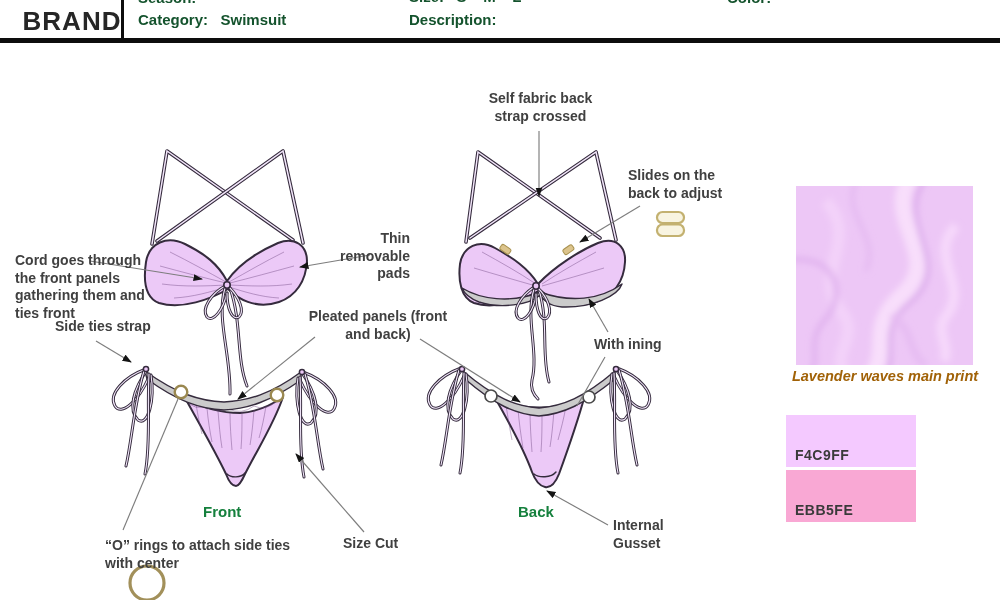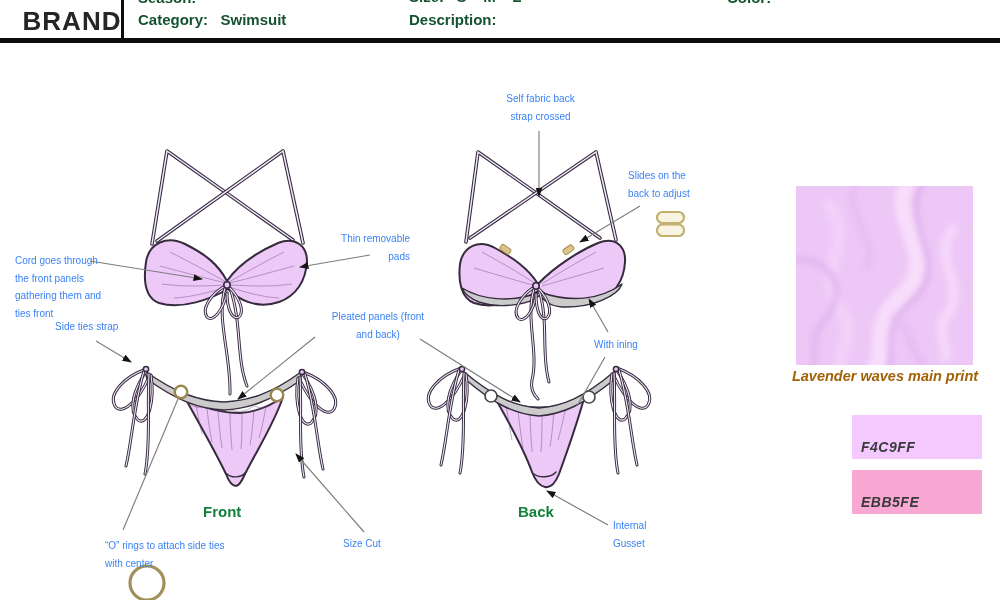--- a/index.html
+++ b/index.html
@@ -17,33 +17,33 @@
     left:0;top:0;width:112px;height:43px;
     display:flex;align-items:center;justify-content:center;
     font-size:26px;font-weight:600;letter-spacing:1px;color:#262626;margin-left:16px;
   }
   .hdr-vline{left:121px;top:0;width:3px;height:43px;background:#0d0d0d;}
   .hdr-hline{left:0;top:38px;width:1000px;height:5px;background:#0d0d0d;}
   .hdr-field{font-size:15px;font-weight:600;color:#14532d;white-space:pre;}
   
   .ann{
     position:absolute;
-    font-size:10px;font-weight:400;color:#3b82f6;
+    font-size:14px;font-weight:700;color:#404040;
     line-height:17.5px;white-space:pre-line;
   }
   .ann.center{text-align:center;}
   .ann.right{text-align:right;}
   .view-label{position:absolute;font-size:15px;font-weight:700;color:#15803d;}
   
   .print-swatch{left:796px;top:186px;width:177px;height:179px;overflow:hidden;}
   .print-caption{
     left:785px;top:368px;width:200px;text-align:center;
     font-size:14.5px;font-style:italic;font-weight:700;color:#a16207;
   }
-  .color-swatch{width:130px;height:44px;position:absolute;left:852px;font-style:italic;}
+  .color-swatch{width:130px;height:52px;position:absolute;left:786px;}
   .color-swatch .code{
     position:absolute;left:9px;bottom:4px;
     font-size:14px;font-weight:600;color:#3a3a3a;letter-spacing:.5px;
   }
   
   svg.drawing{position:absolute;left:0;top:0;}
   .garment{fill:#ECC9F7;stroke:#352B3D;stroke-width:2;stroke-linejoin:round;}
   .lining{fill:#CBCBCB;stroke:#352B3D;stroke-width:1.4;stroke-linejoin:round;}
   .strap-dark{fill:none;stroke:#352B3D;stroke-width:3.6;stroke-linejoin:round;stroke-linecap:round;}
   .strap-light{fill:none;stroke:#F2E6FA;stroke-width:1.5;stroke-linecap:round;}

